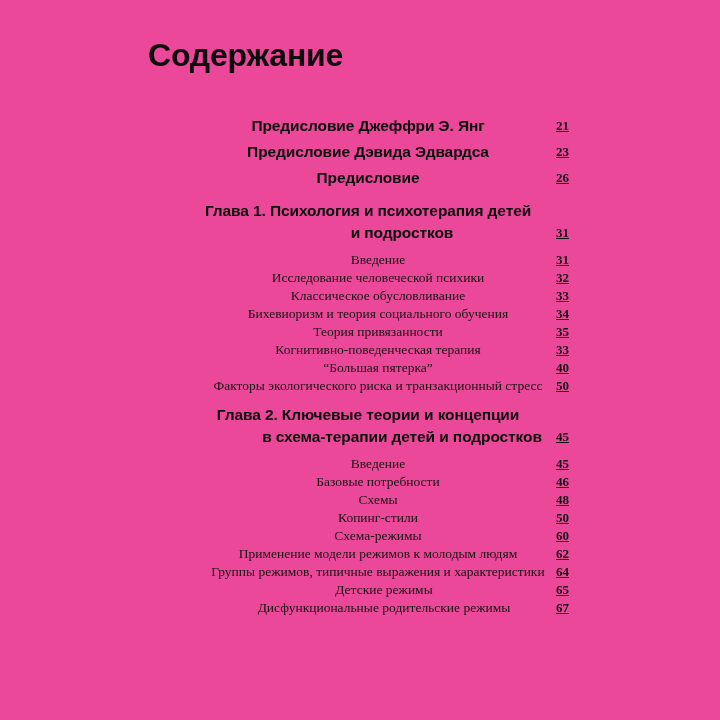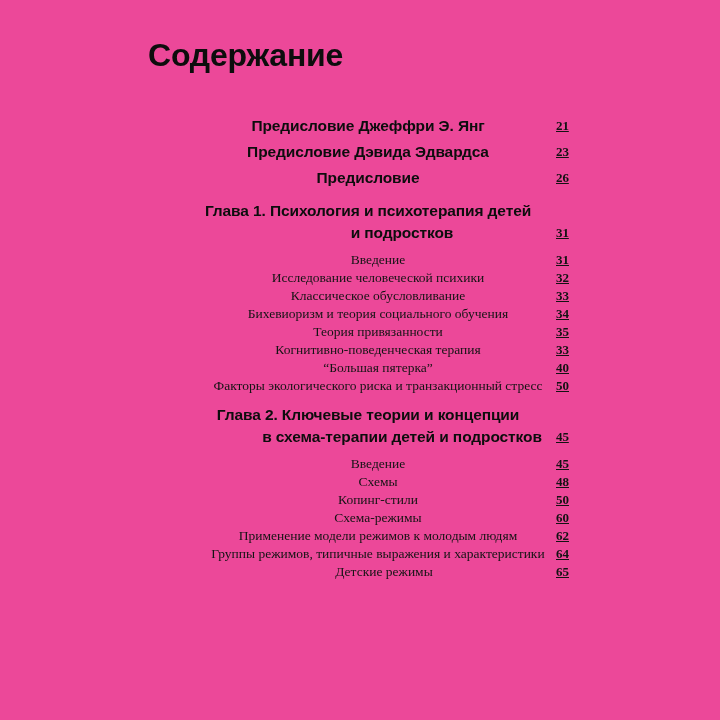--- a/index.html
+++ b/index.html
@@ -222,20 +222,26 @@
           <span class="pageno">45</span>
         </li>
         <li class="entry level2">
           <span class="entry-text">
             <span class="entry-line">Введение</span>
           </span>
           <span class="pageno">45</span>
         </li>
         <li class="entry level2">
           <span class="entry-text">
+            <span class="entry-line">Базовые потребности</span>
+          </span>
+          <span class="pageno">46</span>
+        </li>
+        <li class="entry level2">
+          <span class="entry-text">
             <span class="entry-line">Схемы</span>
           </span>
           <span class="pageno">48</span>
         </li>
         <li class="entry level2">
           <span class="entry-text">
             <span class="entry-line">Копинг-стили</span>
           </span>
           <span class="pageno">50</span>
         </li>
@@ -255,17 +261,23 @@
           <span class="entry-text">
             <span class="entry-line">Группы режимов, типичные выражения и характеристики</span>
           </span>
           <span class="pageno">64</span>
         </li>
         <li class="entry level3">
           <span class="entry-text">
             <span class="entry-line">Детские режимы</span>
           </span>
           <span class="pageno">65</span>
+        </li>
+        <li class="entry level3">
+          <span class="entry-text">
+            <span class="entry-line">Дисфункциональные родительские режимы</span>
+          </span>
+          <span class="pageno">67</span>
         </li>
       </ul>
 
   </div>
 </div>
 
 </body></html>

